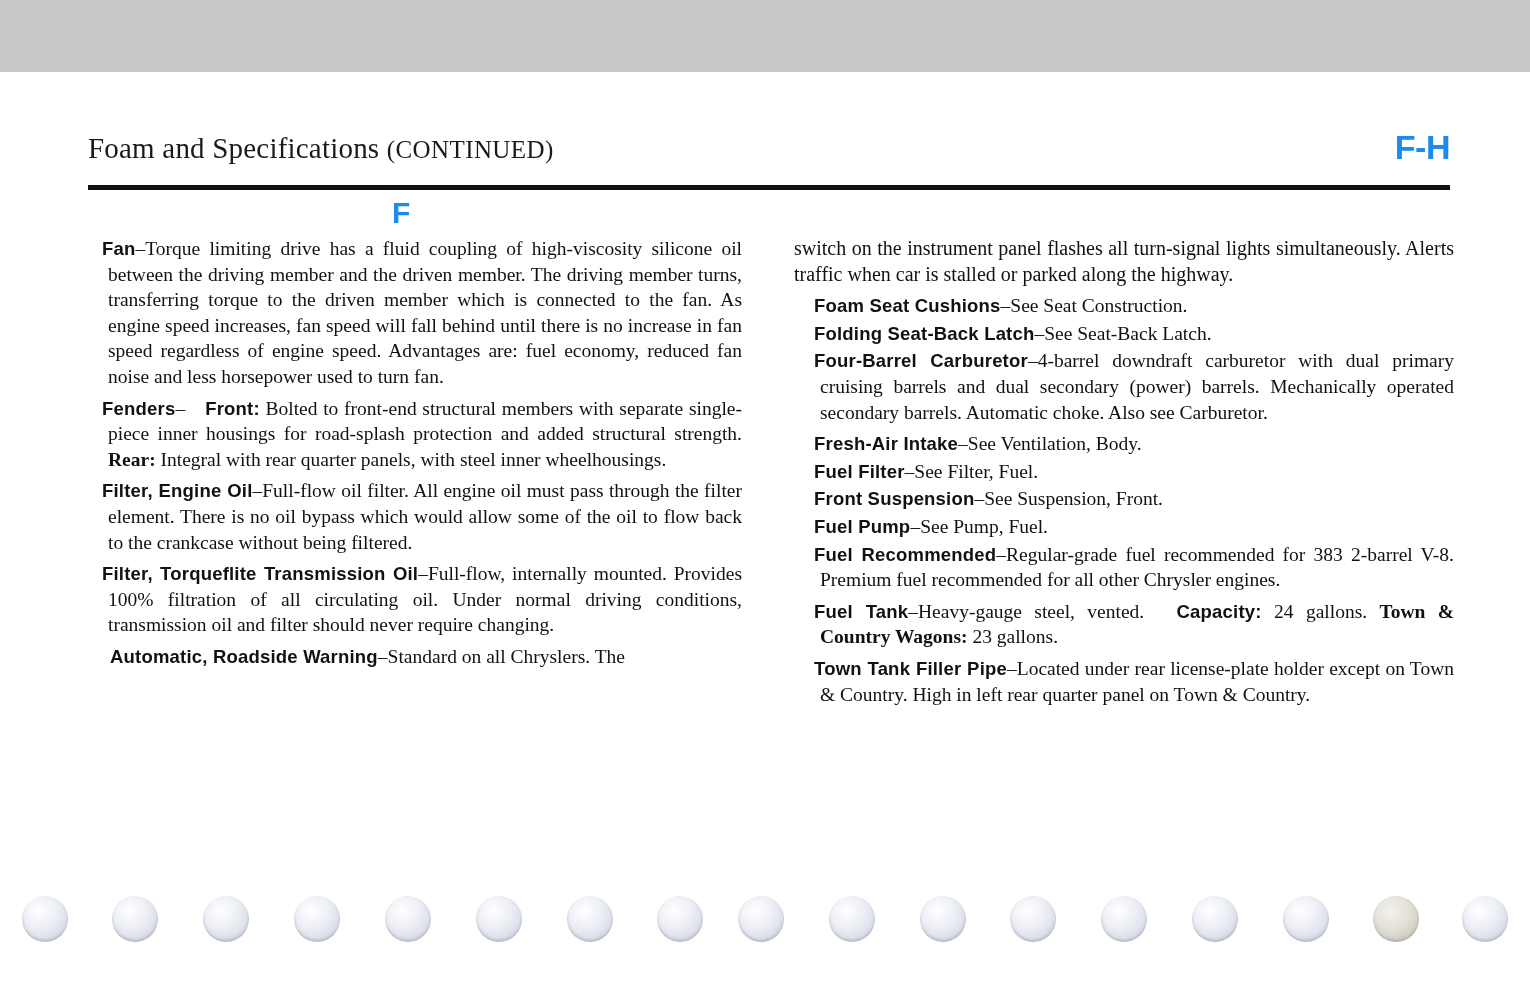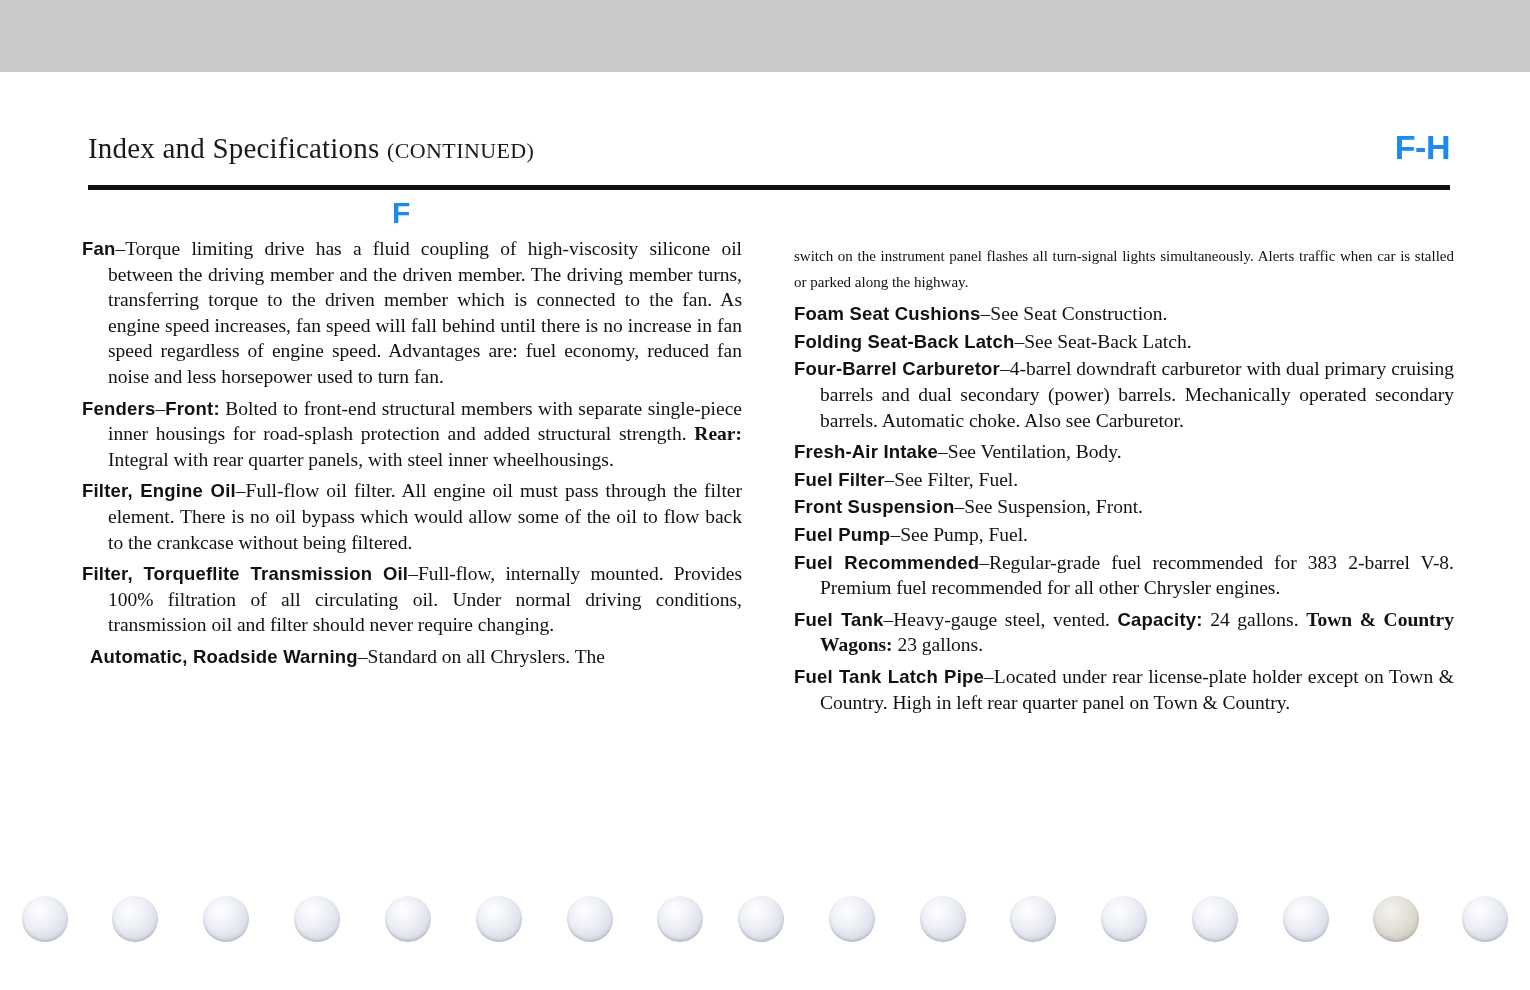--- a/index.html
+++ b/index.html
@@ -50,21 +50,21 @@
     font-family: "Liberation Serif", serif;
     font-size: 29px;
     letter-spacing: 0.2px;
     color: #1a1a1a;
     white-space: nowrap;
   }
   .header-title .main {
     font-weight: 400;
   }
   .header-title .cont {
-    font-size: 22px;
+    font-size: 25px;
     letter-spacing: 0.4px;
   }
   .header-tag {
     position: absolute;
     right: 0;
     top: -4px;
     font-family: "Liberation Sans", sans-serif;
     font-weight: bold;
     font-size: 34px;
     letter-spacing: -0.5px;
@@ -115,32 +115,33 @@
     text-indent: -26px;
     hyphens: manual;
   }
   .entry:last-child { margin-bottom: 0; }
   .entry.tight { margin-bottom: 2px; }
   .term {
     font-family: "Liberation Sans", sans-serif;
     font-weight: bold;
     font-size: 18.5px;
     letter-spacing: 0.2px;
+    margin-left: 20px;
   }
   .sub {
     font-family: "Liberation Serif", serif;
     font-weight: bold;
   }
   .cont-para {
     font-family: "Liberation Serif", serif;
-    font-size: 15px;
+    font-size: 20px;
     line-height: 25.6px;
     color: #111111;
     text-align: justify;
-    margin: 8px 0 6px 0;
+    margin: 0 0 6px 0;
     padding-left: 0;
     text-indent: 0;
   }
   .page-number {
     position: absolute;
     left: 0;
     top: 880px;
     width: 1530px;
     text-align: center;
     font-family: "Liberation Serif", serif;
@@ -173,21 +174,21 @@
 <body>
 
 <div class="page">
 
   <div class="top-band"></div>
 
   <div class="sheet"></div>
 
   <div class="header">
     <div class="header-title">
-      <span class="main">Index and Specifications</span>
+      <span class="main">Foam and Specifications</span>
       <span class="cont">(CONTINUED)</span>
     </div>
     <div class="header-tag">F-H</div>
   </div>
 
   <div class="rule"></div>
 
   <div class="section-letter">F</div>
 
   <div class="columns">
@@ -252,21 +253,21 @@
       <p class="entry">
         <span class="term">Fuel Recommended</span><span>–Regular-grade fuel recommended for 383 2-barrel V-8. Premium fuel recommended for all other Chrysler engines.</span>
       </p>
 
 
       <p class="entry">
         <span class="term">Fuel Tank</span><span>–Heavy-gauge steel, vented. <span class="term">Capacity:</span> 24 gallons. <span class="sub">Town &amp; Country Wagons:</span> 23 gallons.</span>
       </p>
 
       <p class="entry">
-        <span class="term">Fuel Tank Latch Pipe</span><span>–Located under rear license-plate holder except on Town &amp; Country. High in left rear quarter panel on Town &amp; Country.</span>
+        <span class="term">Town Tank Filler Pipe</span><span>–Located under rear license-plate holder except on Town &amp; Country. High in left rear quarter panel on Town &amp; Country.</span>
       </p>
 
     </div>
   </div>
 
   <div class="page-number">12</div>
 
   <div class="holes">
     <div class="hole" style="left:22px;"></div>
     <div class="hole" style="left:112px;"></div>

